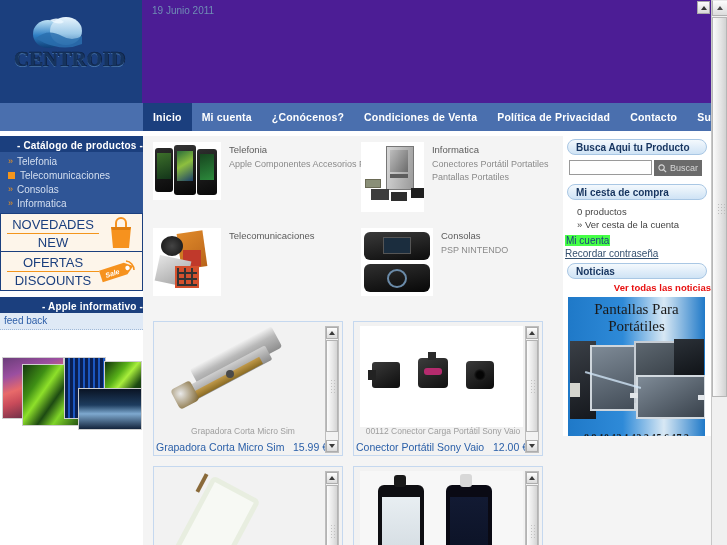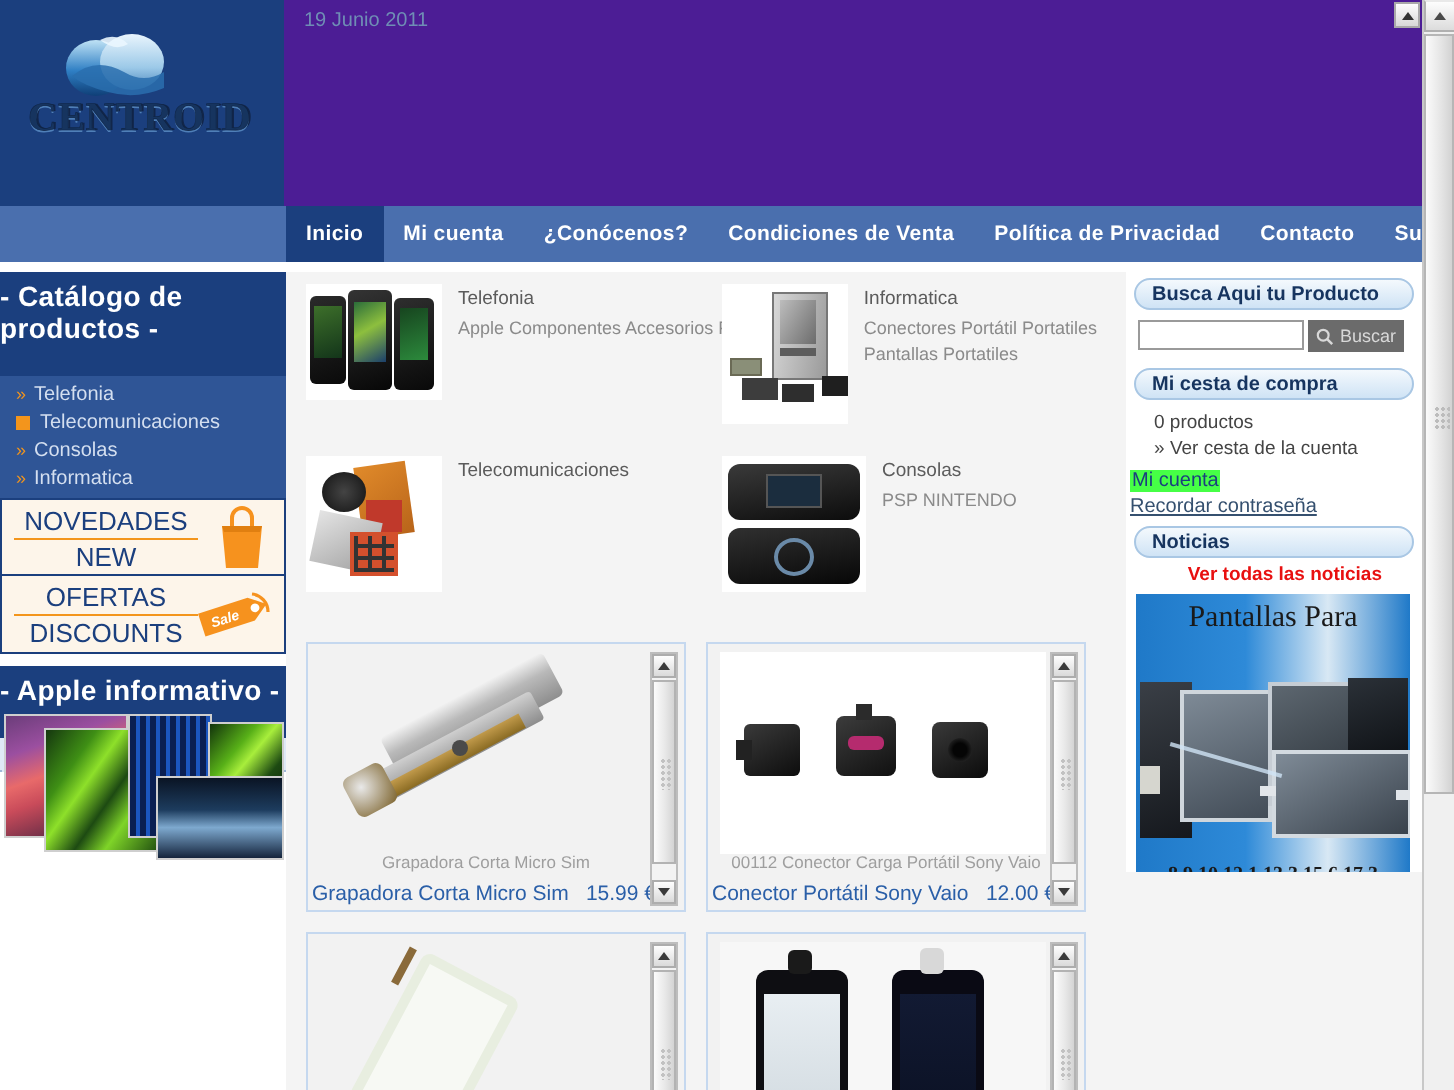--- a/index.html
+++ b/index.html
@@ -99,22 +99,22 @@
   .nav-bottom-line {
     position: absolute; left: 0; top: 131px; width: 711px; height: 5px;
     background: #ffffff;
   }
 
   
   .left-col {
     position: absolute; left: 0; top: 136px; width: 143px; height: 409px;
   }
   .block-title {
-    background: #1b3f7e; color: #ffffff; font-size: 14px; font-weight: bold;
-    text-align: left; padding: 4px 0 16px; letter-spacing: 0.2px;
+    background: #1b3f7e; color: #ffffff; font-size: 10px; font-weight: bold;
+    text-align: right; padding: 4px 0 1px; letter-spacing: 0.2px;
   }
   .cat-list { background: #2f5596; padding: 2px 0 3px; }
   .cat-item {
     display: flex; align-items: center; gap: 5px;
     padding: 1.5px 0 1.5px 8px; color: #d4dff0; font-size: 10px;
     cursor: pointer;
   }
   .bullet-arrows { color: #f3951c; font-size: 9px; line-height: 1; letter-spacing:-1px;}
   .bullet-square {
     width: 7px; height: 7px; background: #f3951c; display: inline-block;
@@ -251,21 +251,21 @@
   .cart-link { font-size: 9.5px; color: #444; }
   .acct-line {
     margin: 1px 0 0 2px; font-size: 10px; color: #1b3f7e;
     background: #46ff46; display: inline-block; padding: 0 1px; cursor:pointer;
   }
   .recordar {
     margin: 0 0 0 2px; font-size: 10px; color: #35506f;
     text-decoration: underline; cursor: pointer;
   }
   .news-all {
-    text-align: right; padding-right: 20px; margin-top: 3px;
+    text-align: right; padding-right: 0; margin-top: 3px;
     font-size: 9.5px; font-weight: bold; color: #e81010; cursor: pointer;
   }
   .banner {
     position: relative; margin: 4px 6px 0 5px; height: 150px;
     background: #1f79c8; overflow: hidden; border: 0;
   }
   .banner-title {
     position: absolute; top: 4px; left: 0; width: 100%; text-align: center;
     font-family: "Liberation Serif", serif;
     font-size: 15px; color: #1a1a1a; line-height: 17px;
@@ -593,20 +593,21 @@
     <div class="acct-line">Mi cuenta</div>
     <div class="recordar">Recordar contraseña</div>
 
     <div class="panel-head" style="margin-top:4px;">Noticias</div>
     <div class="news-all">Ver todas las noticias</div>
 
     <div class="banner">
       <div style="position:absolute;inset:0;background:linear-gradient(90deg,#1f79c8 0%,#2e8ad8 40%,#d8e8f4 70%,#1f79c8 100%);"></div>
       <div class="banner-title">
         <div>Pantallas Para</div>
+        <div>Portátiles</div>
       </div>
       <div class="banner-strip">
         <div style="position:absolute;left:2px;top:2px;width:26px;height:78px;background:linear-gradient(160deg,#3a3f46,#15181d);"></div>
         <div style="position:absolute;left:22px;top:6px;width:46px;height:66px;background:linear-gradient(160deg,#7e8a96,#434d58);border:2px solid #cfd6dc;"></div>
         <div style="position:absolute;left:66px;top:2px;width:42px;height:62px;background:linear-gradient(155deg,#5d6770,#2a3138);border:2px solid #c6cdd4;"></div>
         <div style="position:absolute;left:106px;top:0px;width:30px;height:38px;background:linear-gradient(160deg,#2b3138,#0f1216);"></div>
         <div style="position:absolute;left:68px;top:36px;width:70px;height:44px;background:linear-gradient(150deg,#7f8b97,#39424c);border:2px solid #d3dae0;"></div>
         <div style="position:absolute;left:2px;top:44px;width:10px;height:14px;background:#d6d6cf;"></div>
         <div style="position:absolute;left:62px;top:54px;width:8px;height:5px;background:#e2e6ea;"></div>
         <div style="position:absolute;left:130px;top:56px;width:8px;height:5px;background:#e2e6ea;"></div>

